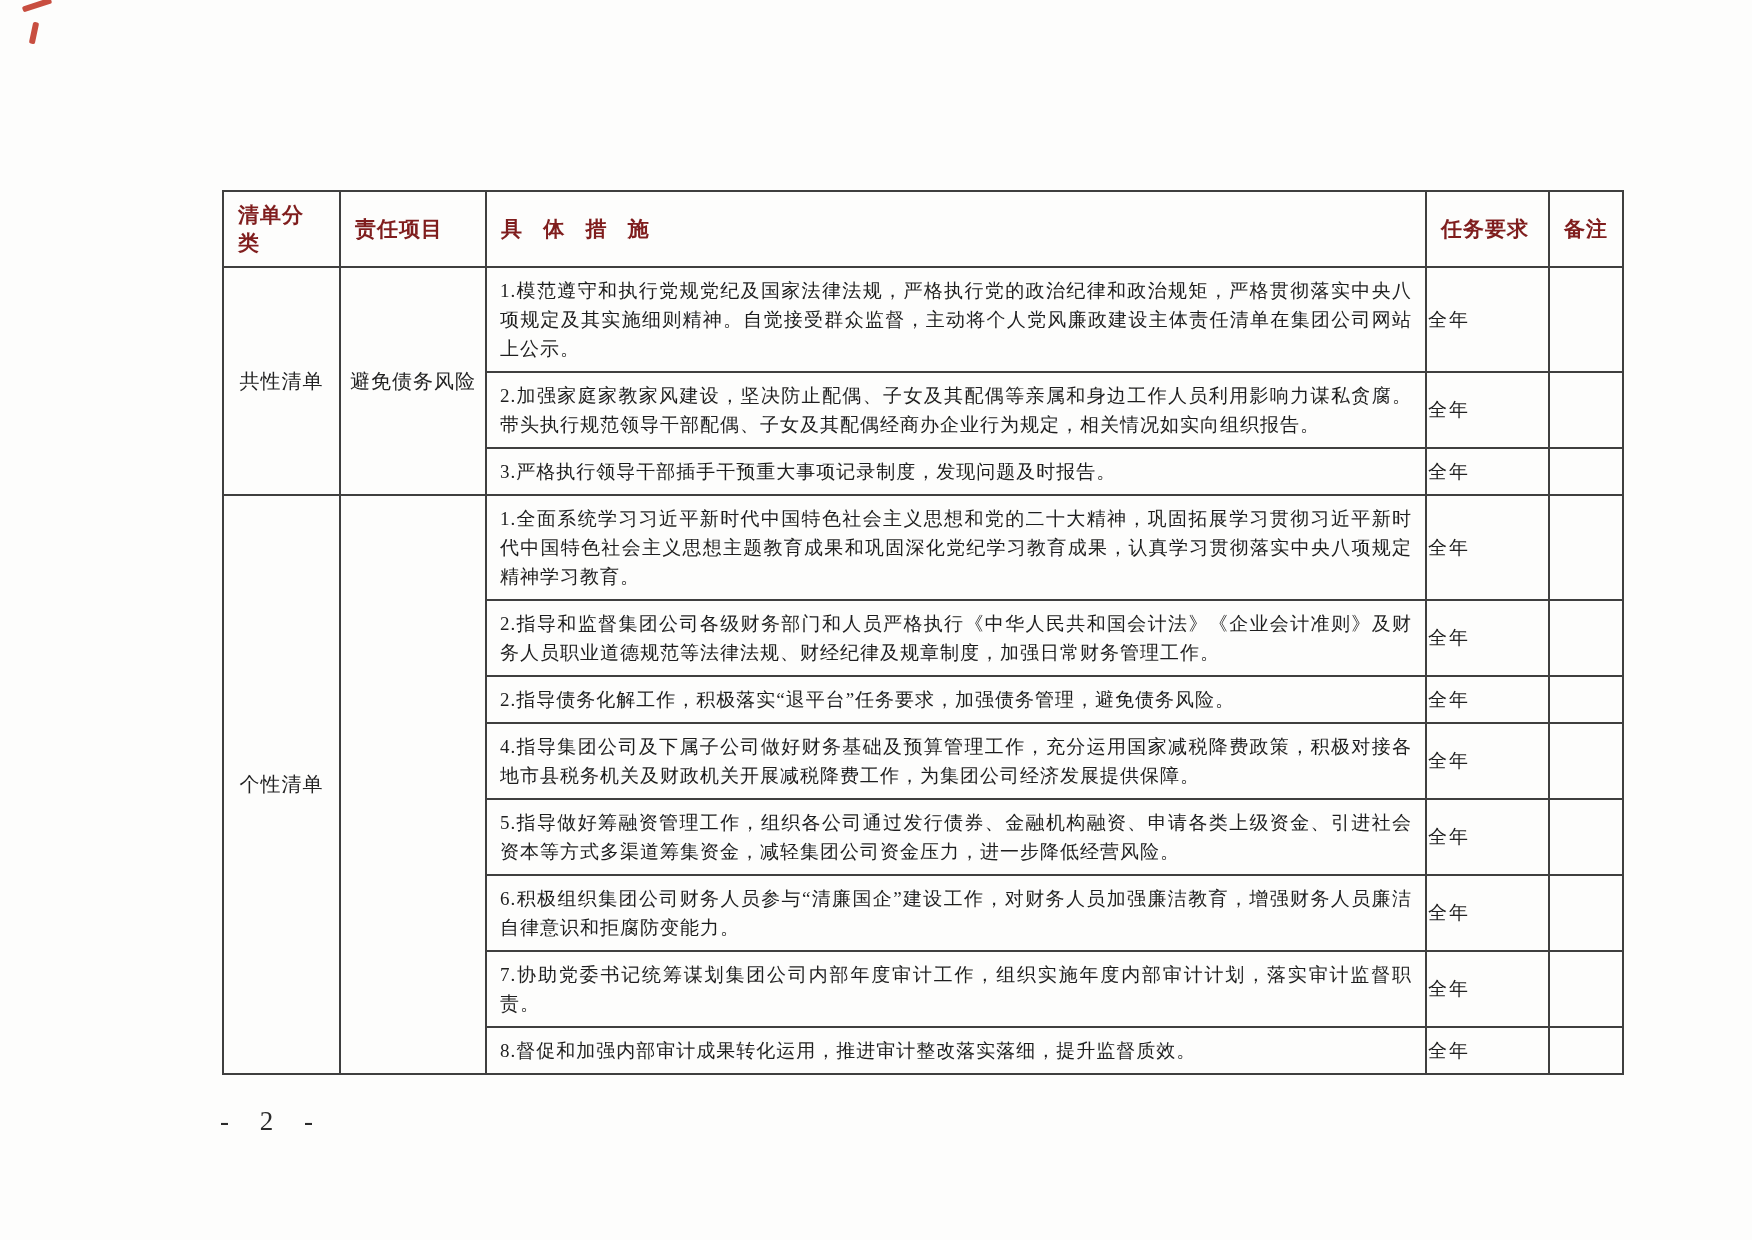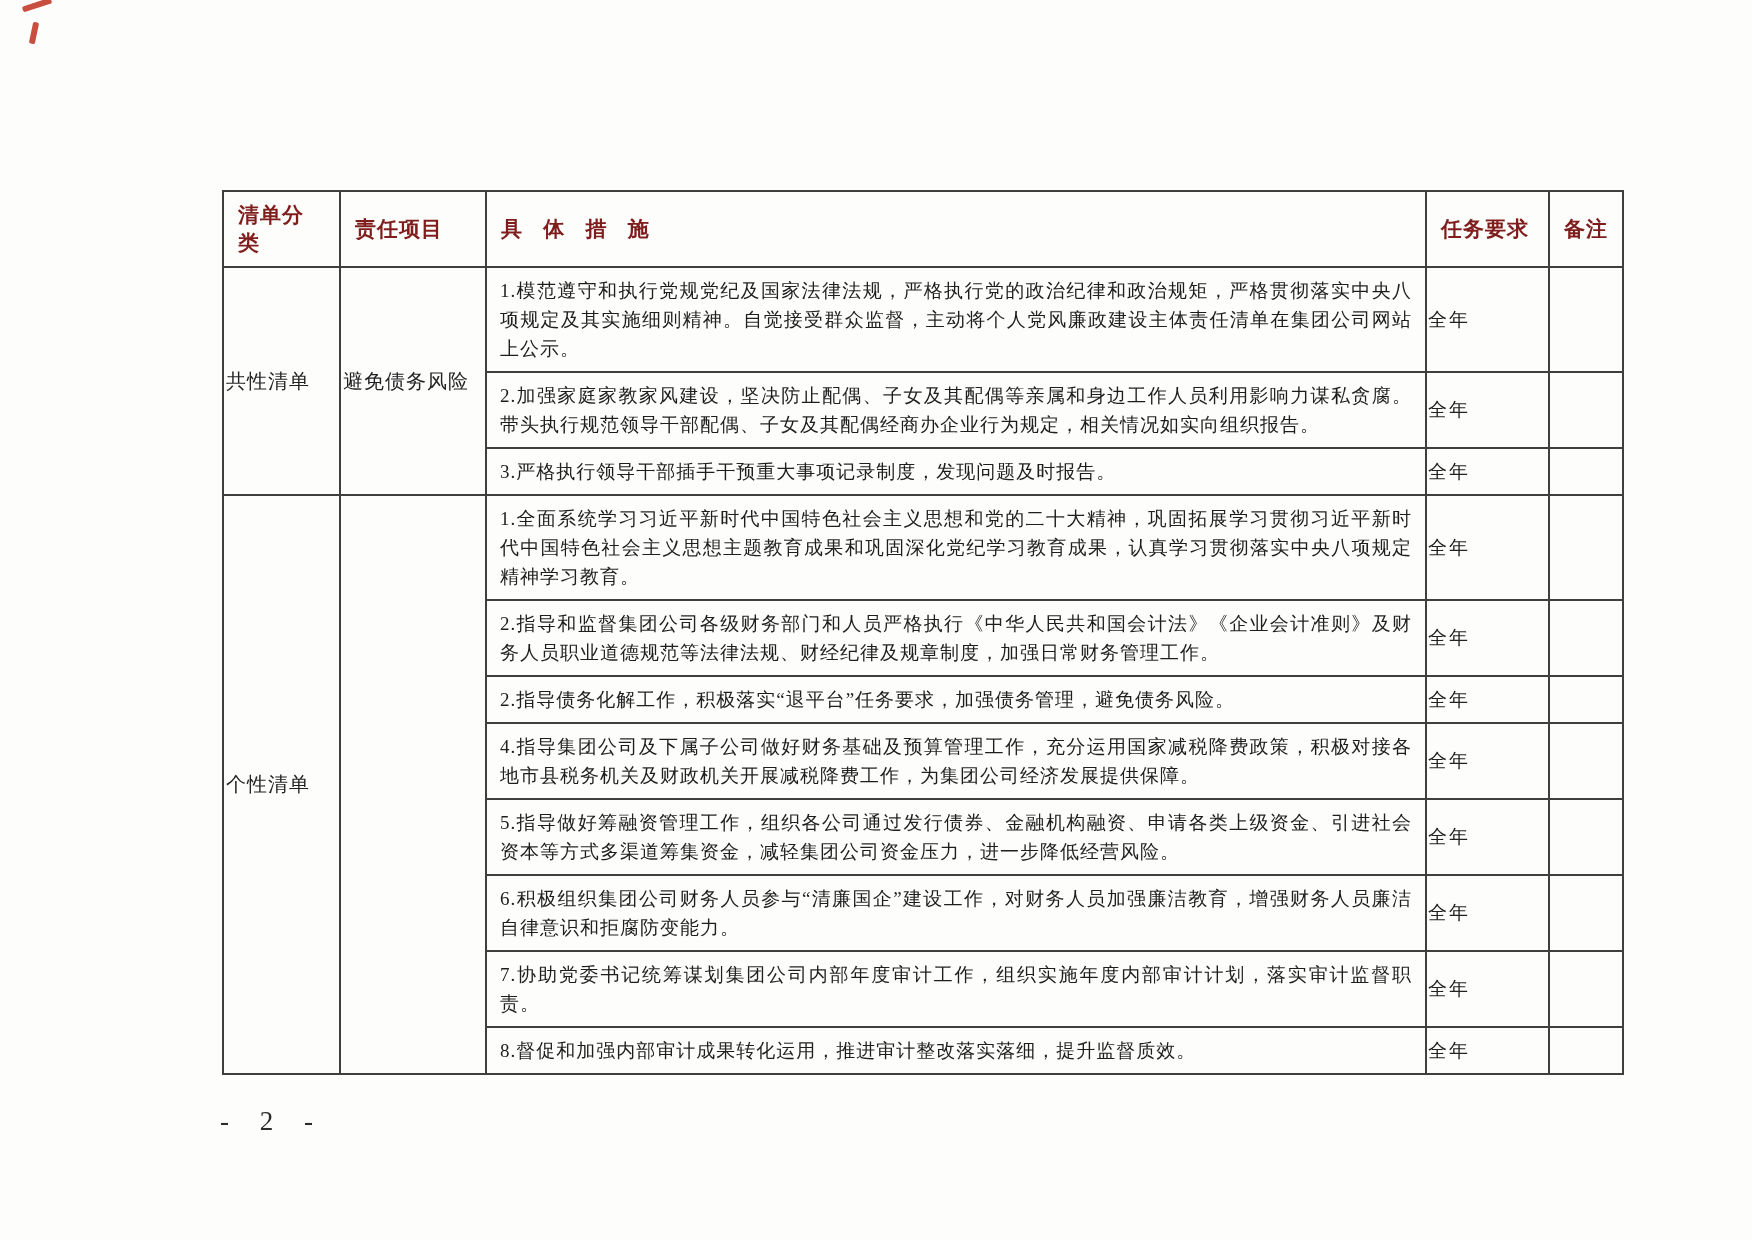--- a/index.html
+++ b/index.html
@@ -25,21 +25,21 @@
     font-weight:normal;
     vertical-align:middle;
     box-sizing:border-box;
   }
   .doc-table thead th{
     font-weight:bold;font-size:21px;text-align:left;
     padding:9px 14px;letter-spacing:1px;color:#7f1d1d;
   }
   .th-measures{word-spacing:14px;}
   td.category-cell,td.responsibility-cell{
-    font-size:20px;letter-spacing:1px;color:#222;
+    text-align:center;font-size:20px;letter-spacing:1px;color:#222;
     padding:4px 2px;
   }
   td.measure-cell{
     font-size:19px;line-height:29px;letter-spacing:1px;
     padding:8px 13px;text-align:justify;color:#1e1e1e;
   }
   td.deadline-cell{
     text-align:left;font-size:19px;letter-spacing:2px;color:#222;
   }
   td.remark-cell{background:transparent;}

